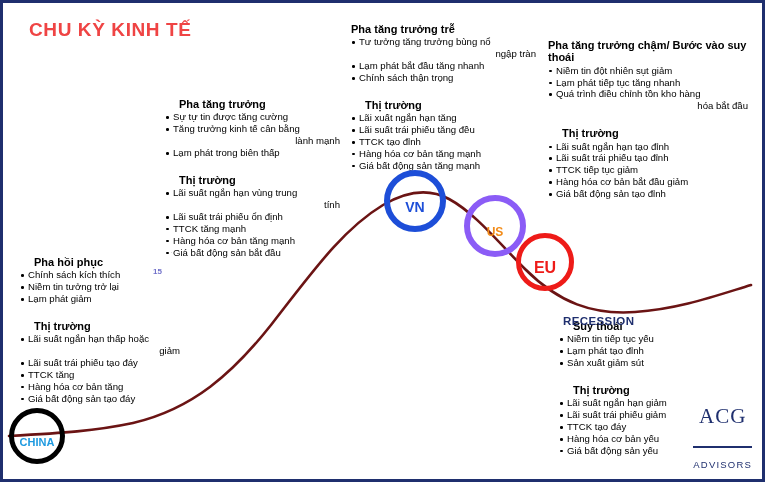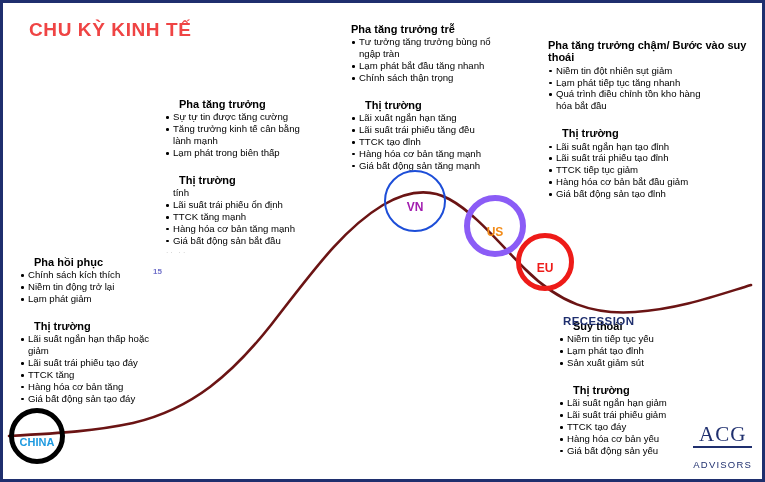--- a/index.html
+++ b/index.html
@@ -6,52 +6,52 @@
   body{width:765px;height:482px;overflow:hidden;font-family:"Liberation Sans",sans-serif;}
   #canvas{position:relative;width:765px;height:482px;background:#ffffff;box-sizing:border-box;border:3px solid #1f2f6e;}
   .abs{position:absolute;}
   #title{left:26px;top:16px;color:#ef4444;font-weight:bold;font-size:19px;letter-spacing:.6px;}
   .block{position:absolute;color:#000;}
   .hdr{font-size:11px;font-weight:bold;line-height:1.12;margin:0 0 1px 0;}
   .hdr.sub{margin-top:15px;}
   .bullets{list-style:none;margin:0;padding:0;}
   .bullets li{font-size:9.6px;font-weight:normal;line-height:1.24;padding-left:8px;position:relative;white-space:nowrap;}
   .bullets li:before{content:"";position:absolute;left:1px;top:5px;width:2.6px;height:2.6px;background:#000;border-radius:50%;}
-  .bullets li.cont{padding-left:8px;}
+  .bullets li.cont{padding-left:8px;text-align:right;}
   .bullets li.cont:before{display:none;}
   .wrapok{white-space:normal !important;}
 
   
   #blk-recovery{left:17px;top:253px;width:160px;}
   #blk-expansion{left:162px;top:95px;width:175px;}
   #blk-late{left:348px;top:20px;width:185px;}
   #blk-slow{left:545px;top:36px;width:200px;}
   #blk-recession{left:556px;top:317px;width:200px;}
 
   #blk-recovery .hdr,#blk-expansion .hdr,#blk-late .hdr,#blk-slow .hdr,#blk-recession .hdr{}
   .hdr-indent{padding-left:14px;}
 
   
   #curve{left:0;top:0;width:765px;height:482px;}
 
   
   .marker{border-radius:50%;display:flex;align-items:center;justify-content:center;font-weight:bold;box-sizing:border-box;}
   #mk-china{left:6px;top:405px;width:56px;height:56px;border:5px solid #000000;color:#1e9ae0;font-size:11px;}
-  #mk-vn{left:381px;top:167px;width:62px;height:62px;border:2px solid #1d4ed8;color:#a21caf;font-size:12px;}
+  #mk-vn{left:381px;top:167px;width:62px;height:62px;border:6px solid #1d4ed8;color:#1d4ed8;font-size:14px;}
   #mk-us{left:461px;top:192px;width:62px;height:62px;border:6px solid #8b5cf6;color:#f28b18;font-size:12px;}
-  #mk-eu{left:513px;top:230px;width:58px;height:58px;border:5px solid #ee1b18;color:#ee1b18;font-size:12px;}
+  #mk-eu{left:513px;top:230px;width:58px;height:58px;border:5px solid #ee1b18;color:#ee1b18;font-size:16px;}
   #mk-vn span,#mk-us span,#mk-eu span,#mk-china span{transform:translateY(6px);}
 
   #recession-label{left:560px;top:312px;color:#1f2f6e;font-weight:bold;font-size:11.5px;letter-spacing:.4px;}
 
   #faint-mark{left:150px;top:264px;color:#4040b8;font-size:8px;font-weight:bold;opacity:.75;}
   #faint-line{left:163px;top:246px;color:#888;font-size:7px;opacity:.45;letter-spacing:2px;}
 
   #logo{right:10px;bottom:8px;text-align:center;color:#1f2f6e;font-family:"Liberation Serif",serif;}
-  #logo .l1{font-size:21px;letter-spacing:1px;line-height:1;border-bottom:2px solid #1f2f6e;padding:0 2px 1px 2px;}
+  #logo .l1{font-size:21px;letter-spacing:1px;line-height:1;border-bottom:2px solid #1f2f6e;padding:0 2px 19px 2px;}
   #logo .l2{font-size:9.5px;letter-spacing:1.2px;line-height:1.3;padding-top:11px;font-family:"Liberation Sans",sans-serif;}
 </style>
 </head>
 <body>
 
 <div id="canvas">
 
   <svg class="abs" id="curve" viewBox="0 0 765 482" xmlns="http://www.w3.org/2000/svg">
     <path d="M 6 433 C 60 430, 92 428, 130 420 C 190 406, 230 370, 268 322
              C 310 268, 340 226, 380 202 C 402 189, 424 184, 446 196
@@ -61,21 +61,21 @@
 
   <div class="abs" id="title">CHU KỲ KINH TẾ</div>
 
   <div class="abs" id="faint-line">·· ··</div>
   <div class="abs" id="faint-mark">15</div>
 
   <div class="block" id="blk-recovery">
     <div class="hdr hdr-indent">Pha hồi phục</div>
     <ul class="bullets">
       <li>Chính sách kích thích</li>
-      <li>Niềm tin động trở lại</li>
+      <li>Niềm tin tưởng trở lại</li>
       <li>Lạm phát giảm</li>
     </ul>
     <div class="hdr sub hdr-indent">Thị trường</div>
     <ul class="bullets">
       <li>Lãi suất ngắn hạn thấp hoặc</li>
       <li class="cont">giảm</li>
       <li>Lãi suất trái phiếu tạo đáy</li>
       <li>TTCK tăng</li>
       <li>Hàng hóa cơ bản tăng</li>
       <li>Giá bất động sản tạo đáy</li>
@@ -85,20 +85,21 @@
   <div class="block" id="blk-expansion">
     <div class="hdr hdr-indent">Pha tăng trưởng</div>
     <ul class="bullets">
       <li>Sự tự tin được tăng cường</li>
       <li>Tăng trưởng kinh tế cân bằng</li>
       <li class="cont">lành mạnh</li>
       <li>Lạm phát trong biên thấp</li>
     </ul>
     <div class="hdr sub hdr-indent">Thị trường</div>
     <ul class="bullets">
+      <li>Lãi suất ngắn hạn vùng trung</li>
       <li class="cont">tính</li>
       <li>Lãi suất trái phiếu ổn định</li>
       <li>TTCK tăng mạnh</li>
       <li>Hàng hóa cơ bản tăng mạnh</li>
       <li>Giá bất động sản bắt đầu</li>
     </ul>
   </div>
 
   <div class="block" id="blk-late">
     <div class="hdr">Pha tăng trưởng trễ</div>

